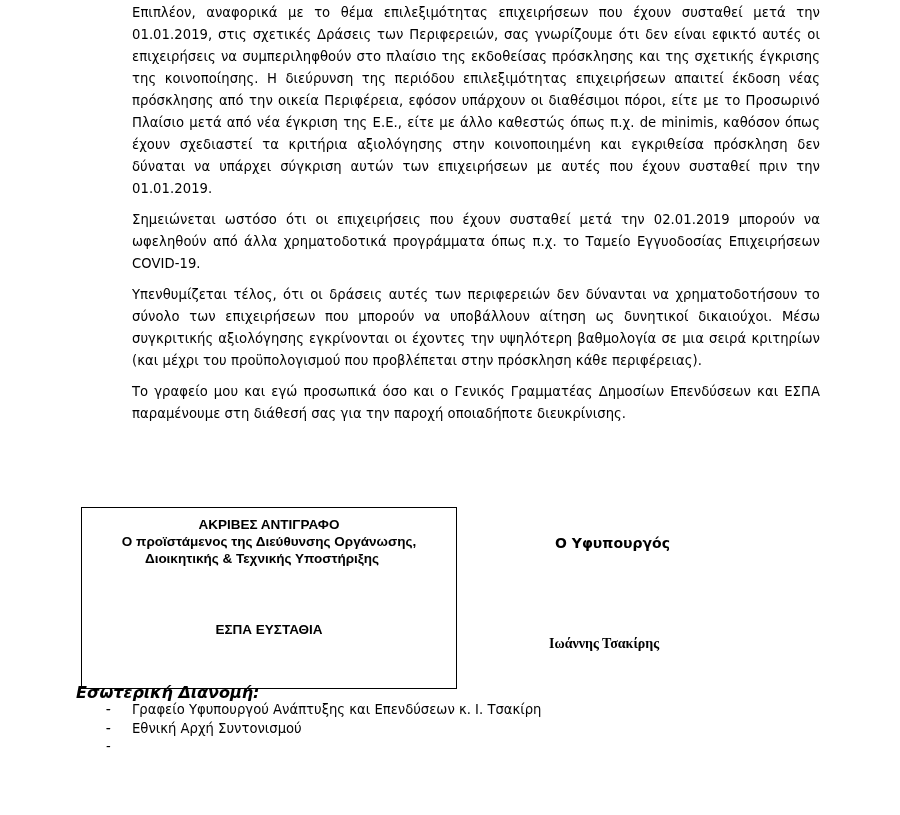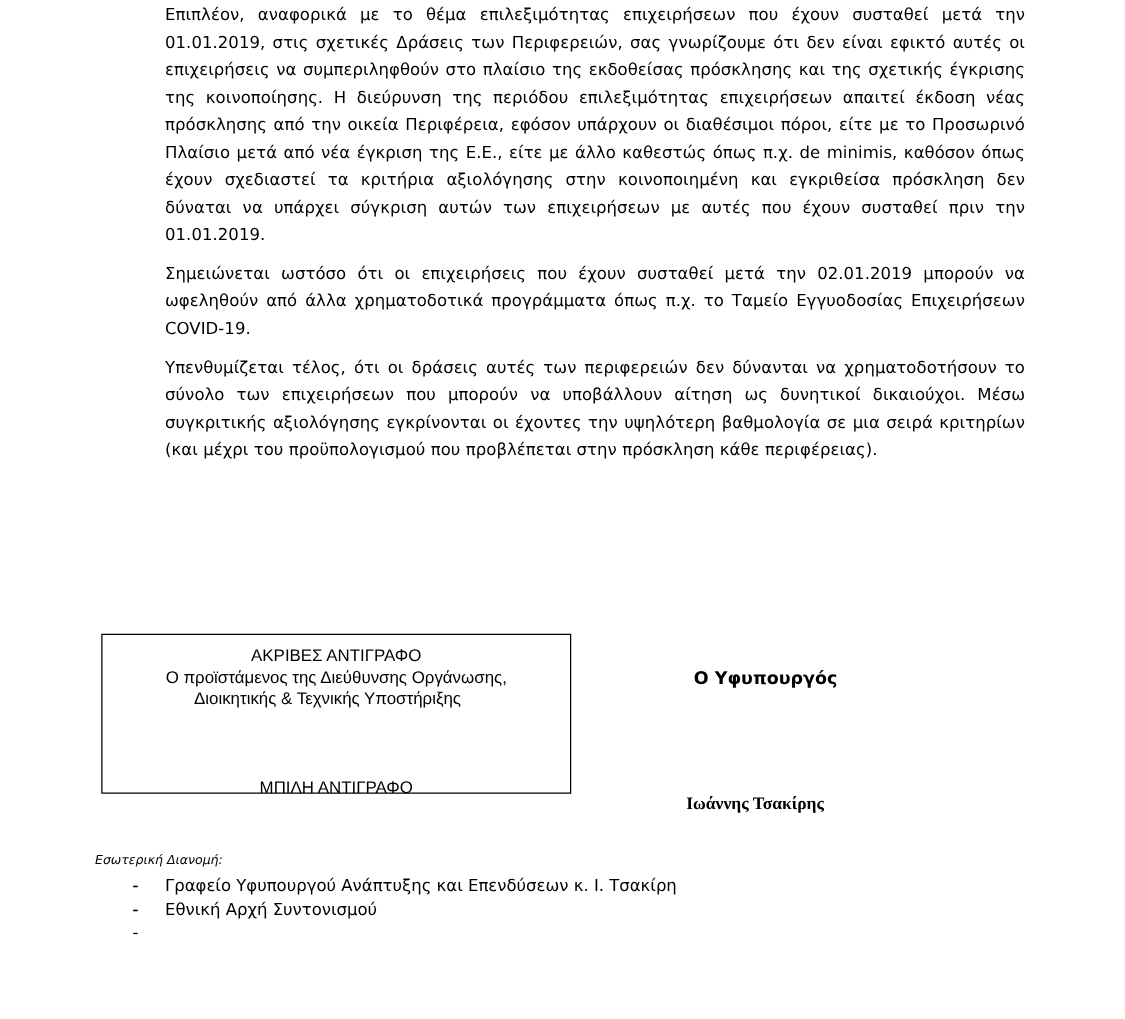--- a/index.html
+++ b/index.html
@@ -10,64 +10,65 @@
     }
     .body-text {
       position: absolute; left: 132px; width: 688px; top: 2px;
       font-size: 13.2px; line-height: 22px; letter-spacing: 0.05px;
     }
     .para {
       margin: 0 0 9px 0;
       text-align: justify;
     }
     .copy-box {
-      position: absolute; left: 81px; top: 507px; width: 376px; height: 128px;
+      position: absolute; left: 81px; top: 507px; width: 376px; height: 182px;
       border: 1px solid #000000; box-sizing: border-box;
-      font-family: "Liberation Sans", sans-serif; font-weight: normal;
+      font-family: "Liberation Sans", sans-serif; font-weight: bold;
       font-size: 13.5px; text-align: center;
     }
     .copy-box .l1 { position: absolute; left: 0; right: 0; top: 8px; line-height: 17px; }
     .copy-box .l2 { position: absolute; left: 0; right: 0; top: 25px; line-height: 17px; }
     .copy-box .l3 { position: absolute; left: -14px; right: 0; top: 42px; line-height: 17px; }
     .copy-box .l4 { position: absolute; left: 0; right: 0; top: 96px; line-height: 17px; }
     .copy-box .l5 { position: absolute; left: 0; right: 0; top: 113px; line-height: 17px; }
     .signer-title {
       position: absolute; left: 555px; top: 535px;
       font-family: "DejaVu Sans", sans-serif; font-weight: bold; font-size: 14px;
     }
     .signer-name {
       position: absolute; left: 549px; top: 636px;
       font-family: Liberation Serif, serif; font-weight: bold; font-size: 14px;
     }
     .dist-title {
       position: absolute; left: 76px; top: 683px;
-      font-family: "DejaVu Sans", sans-serif; font-weight: normal; font-style: italic;
-      font-size: 10px;
+      font-family: "DejaVu Sans", sans-serif; font-weight: bold; font-style: italic;
+      font-size: 16px;
     }
     .dist-list {
       position: absolute; left: 100px; top: 701px; margin: 0; padding: 0; list-style: none;
       font-family: "DejaVu Sans", sans-serif; font-size: 13.2px; line-height: 18.5px;
     }
     .dist-list li { position: relative; padding-left: 32px; white-space: nowrap; }
     .dist-list .dash { position: absolute; left: 6px; top: 0; }
   </style>
 </head>
 <body>
 
 <div class="body-text">
   <p class="para">Επιπλέον, αναφορικά με το θέμα επιλεξιμότητας επιχειρήσεων που έχουν συσταθεί μετά την 01.01.2019, στις σχετικές Δράσεις των Περιφερειών, σας γνωρίζουμε ότι δεν είναι εφικτό αυτές οι επιχειρήσεις να συμπεριληφθούν στο πλαίσιο της εκδοθείσας πρόσκλησης και της σχετικής έγκρισης της κοινοποίησης. Η διεύρυνση της περιόδου επιλεξιμότητας επιχειρήσεων απαιτεί έκδοση νέας πρόσκλησης από την οικεία Περιφέρεια, εφόσον υπάρχουν οι διαθέσιμοι πόροι, είτε με το Προσωρινό Πλαίσιο μετά από νέα έγκριση της Ε.Ε., είτε με άλλο καθεστώς όπως π.χ. de minimis, καθόσον όπως έχουν σχεδιαστεί τα κριτήρια αξιολόγησης στην κοινοποιημένη και εγκριθείσα πρόσκληση δεν δύναται να υπάρχει σύγκριση αυτών των επιχειρήσεων με αυτές που έχουν συσταθεί πριν την 01.01.2019.</p>
   <p class="para">Σημειώνεται ωστόσο ότι οι επιχειρήσεις που έχουν συσταθεί μετά την 02.01.2019 μπορούν να ωφεληθούν από άλλα χρηματοδοτικά προγράμματα όπως π.χ. το Ταμείο Εγγυοδοσίας Επιχειρήσεων COVID-19.</p>
   <p class="para">Υπενθυμίζεται τέλος, ότι οι δράσεις αυτές των περιφερειών δεν δύνανται να χρηματοδοτήσουν το σύνολο των επιχειρήσεων που μπορούν να υποβάλλουν αίτηση ως δυνητικοί δικαιούχοι. Μέσω συγκριτικής αξιολόγησης εγκρίνονται οι έχοντες την υψηλότερη βαθμολογία σε μια σειρά κριτηρίων (και μέχρι του προϋπολογισμού που προβλέπεται στην πρόσκληση κάθε περιφέρειας).</p>
+  <p class="para">Το γραφείο μου και εγώ προσωπικά όσο και ο Γενικός Γραμματέας Δημοσίων Επενδύσεων και ΕΣΠΑ παραμένουμε στη διάθεσή σας για την παροχή οποιαδήποτε διευκρίνισης.</p>
 </div>
 
 <div class="copy-box">
   <div class="l1">ΑΚΡΙΒΕΣ ΑΝΤΙΓΡΑΦΟ</div>
   <div class="l2">Ο προϊστάμενος της Διεύθυνσης Οργάνωσης,</div>
   <div class="l3">Διοικητικής &amp; Τεχνικής Υποστήριξης</div>
-  <div class="l5">ΜΠΙΛΗ ΑΝΤΙΓΡΑΦΟ</div>
+  <div class="l5">ΕΣΠΑ ΕΥΣΤΑΘΙΑ</div>
 </div>
 
 <div class="signer-title">Ο Υφυπουργός</div>
 <div class="signer-name">Ιωάννης Τσακίρης</div>
 
 <div class="dist-title">Εσωτερική Διανομή:</div>
 <ul class="dist-list">
   <li>
     <span class="dash">-</span>
   </li>

